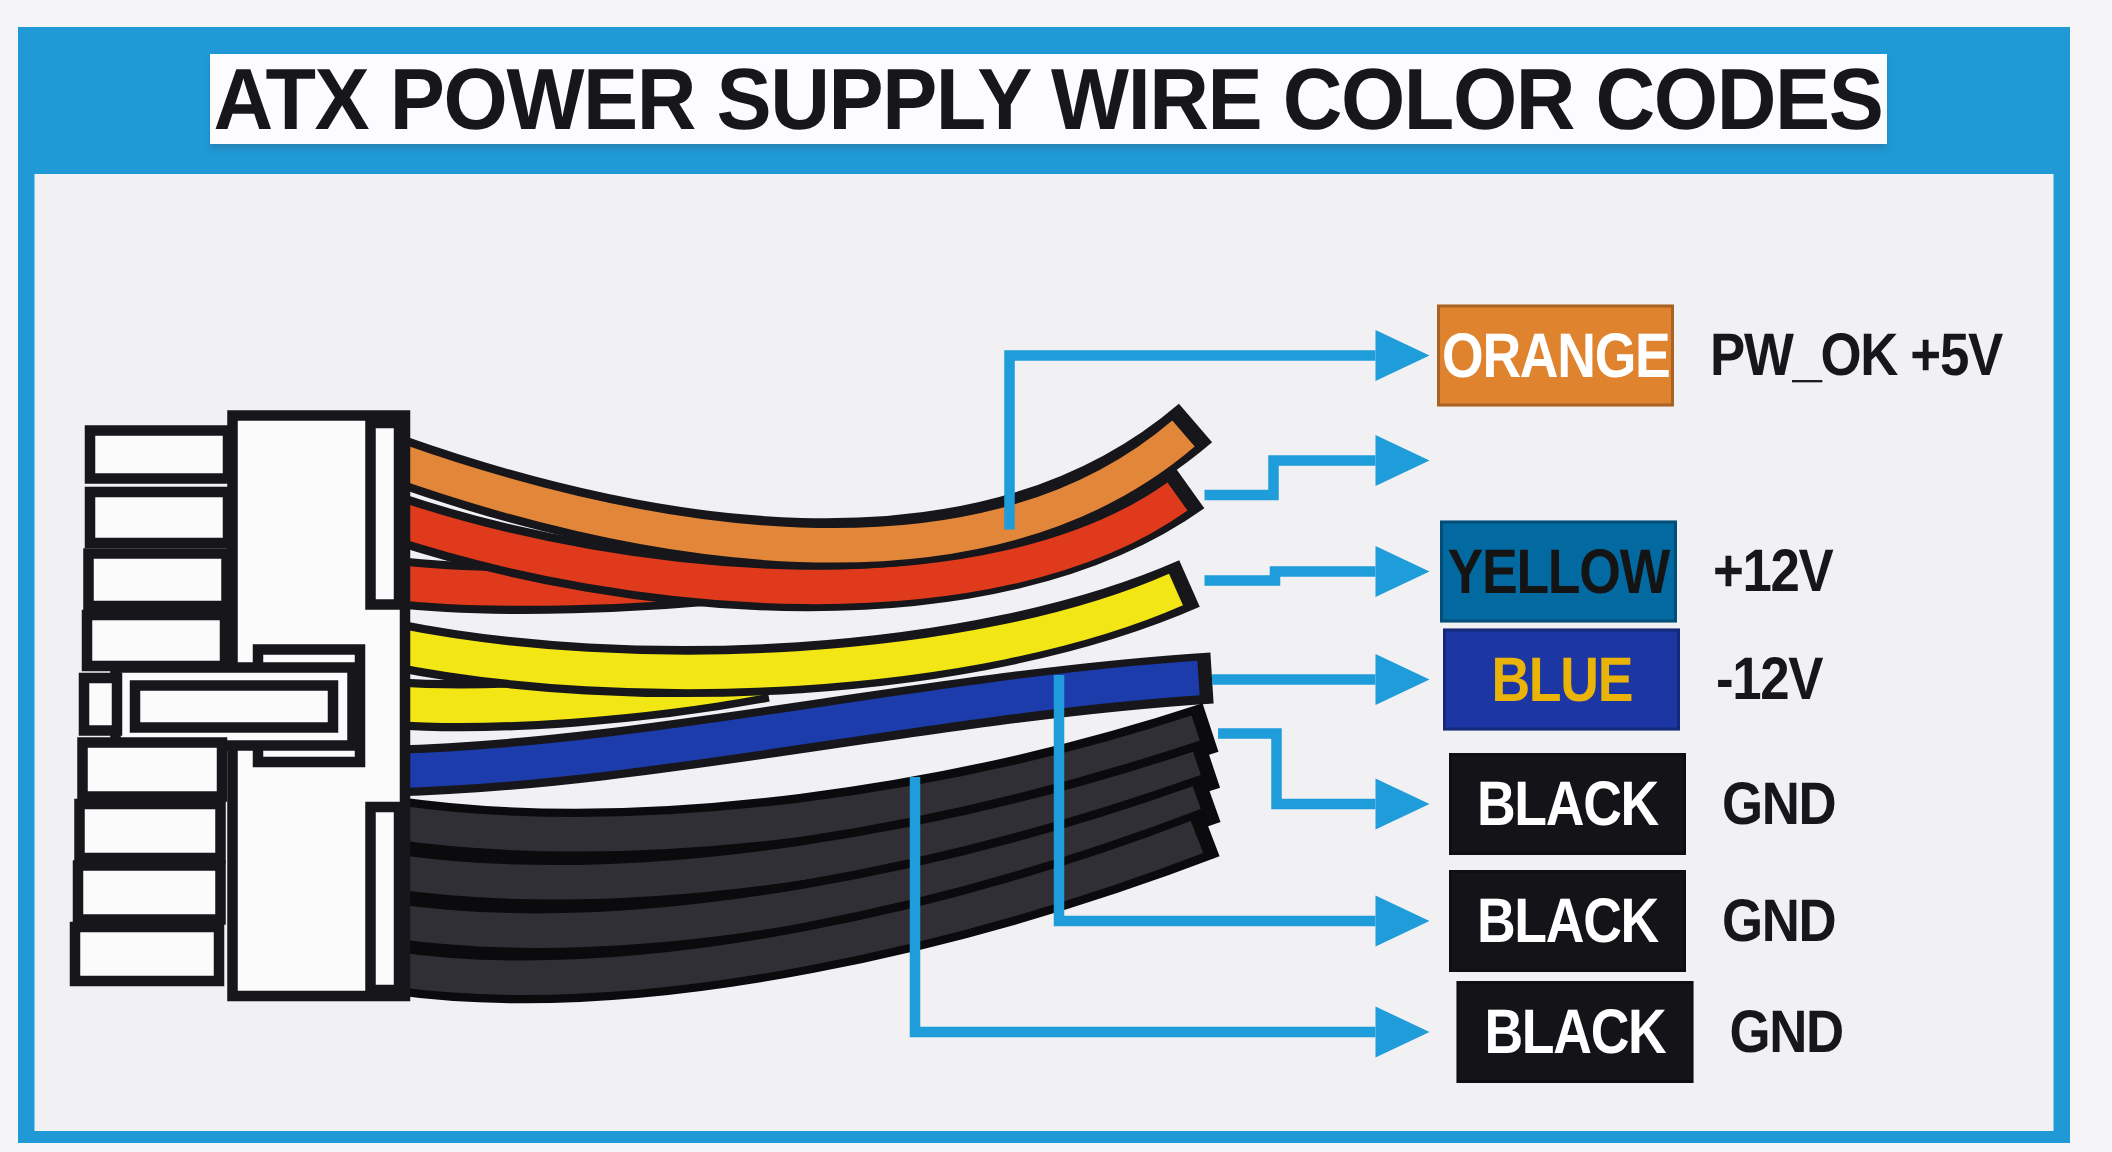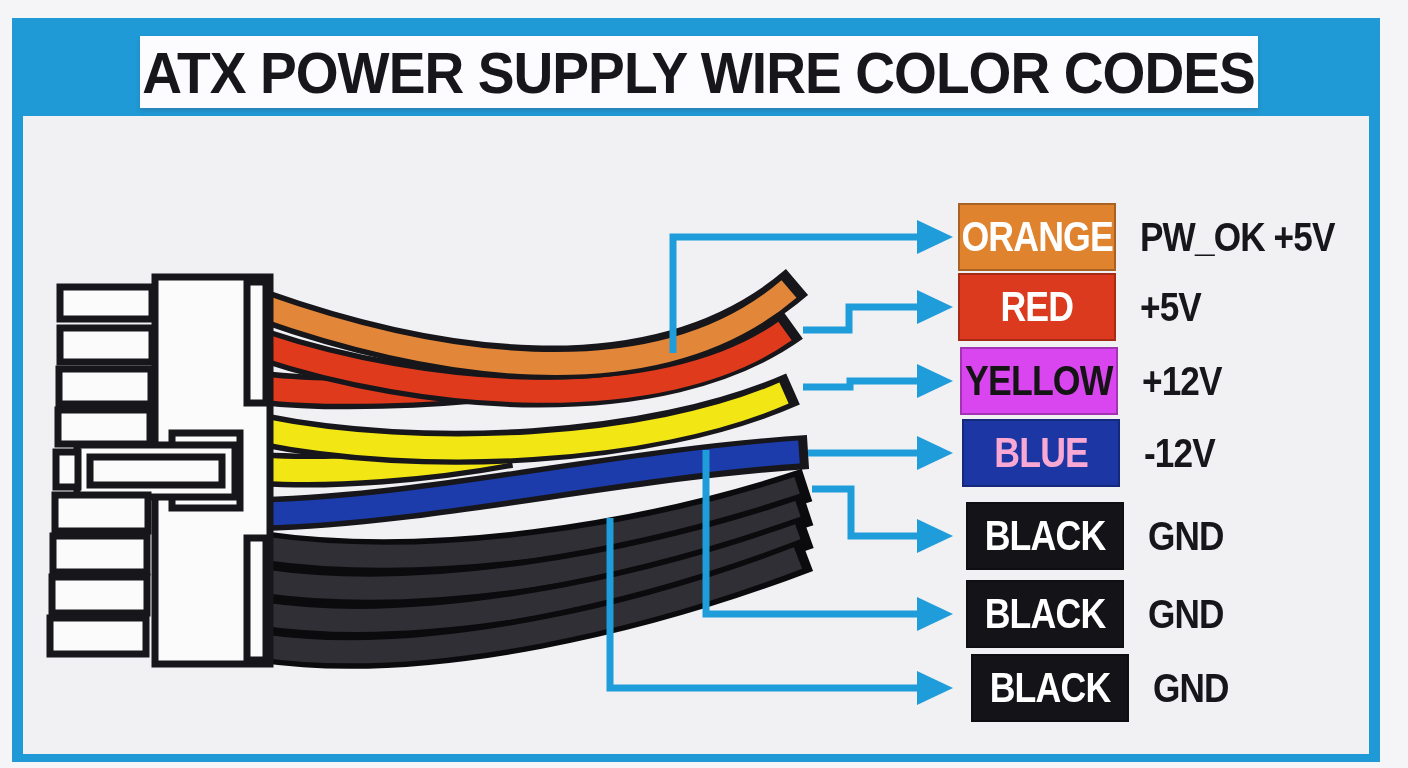--- a/index.html
+++ b/index.html
@@ -11,21 +11,21 @@
   .stage{position:absolute;inset:0;width:1408px;height:768px;}
   
   .frame{
     position:absolute;left:12px;top:18px;width:1368px;height:744px;
     border-style:solid;border-color:#1F9AD7;
     border-top-width:98px;border-left-width:11px;border-right-width:11px;border-bottom-width:8px;
     background:#F1F0F3;box-sizing:border-box;
   }
   
   .title-plate{
-    position:absolute;left:140px;top:36px;width:1118px;height:72px;
+    position:absolute;left:140px;top:36px;width:1118px;height:60px;
     background:#FCFBFD;display:flex;align-items:center;justify-content:center;
     box-shadow:0 3px 4px rgba(60,70,90,.25);
   }
   .title-text{
     font-size:58px;font-weight:bold;color:#17161B;letter-spacing:-1px;
     transform:scaleX(.95);transform-origin:center;white-space:nowrap;
   }
   
   svg.draw{position:absolute;inset:0;}
   .connector rect{fill:#FBFBFC;stroke:#17161B;stroke-width:7px;}
@@ -124,34 +124,28 @@
       <polygon points="917,671 953,688 917,705" fill="#1F9CDA"></polygon>
     </g>
   </svg>
 
   <div class="legend-row" style="left:958px;top:211px;">
     <div class="badge" style="background: rgb(224, 131, 47); color: rgb(255, 255, 255);">
         <span>ORANGE</span>
       </div>
     <div class="signal">PW_OK +5V</div>
   </div>
-  <div class="legend-row" style="left:958px;top:281px;">
-    <div class="badge" style="background: rgb(220, 58, 30); color: rgb(255, 255, 255);">
-        <span>RED</span>
-      </div>
-    <div class="signal">+5V</div>
-  </div>
   <div class="legend-row" style="left:960px;top:355px;">
-    <div class="badge" style="background: #d946ef; color: rgb(20, 20, 20);">
+    <div class="badge" style="background: #0369a1; color: rgb(20, 20, 20);">
         <span>YELLOW</span>
       </div>
     <div class="signal">+12V</div>
   </div>
   <div class="legend-row" style="left:962px;top:427px;">
-    <div class="badge" style="background: rgb(28, 55, 163); color: #f9a8d4;">
+    <div class="badge" style="background: rgb(28, 55, 163); color: #eab308;">
         <span>BLUE</span>
       </div>
     <div class="signal">-12V</div>
   </div>
   <div class="legend-row" style="left:966px;top:510px;">
     <div class="badge" style="background: rgb(20, 19, 24); color: rgb(255, 255, 255);">
         <span>BLACK</span>
       </div>
     <div class="signal">GND</div>
   </div>

